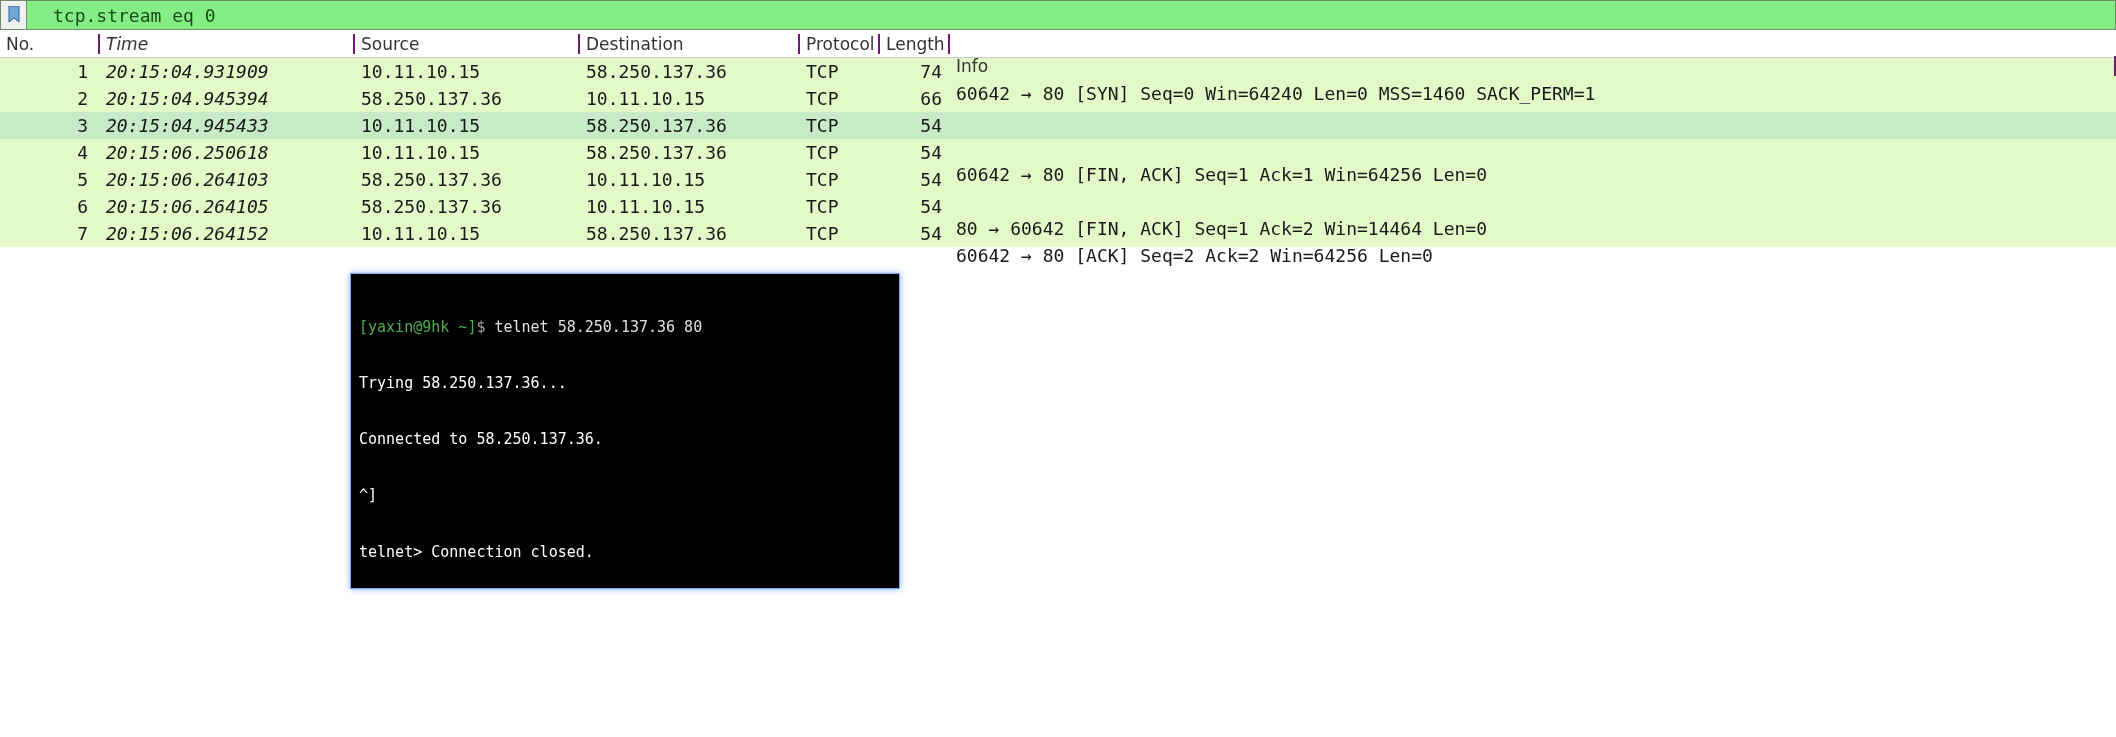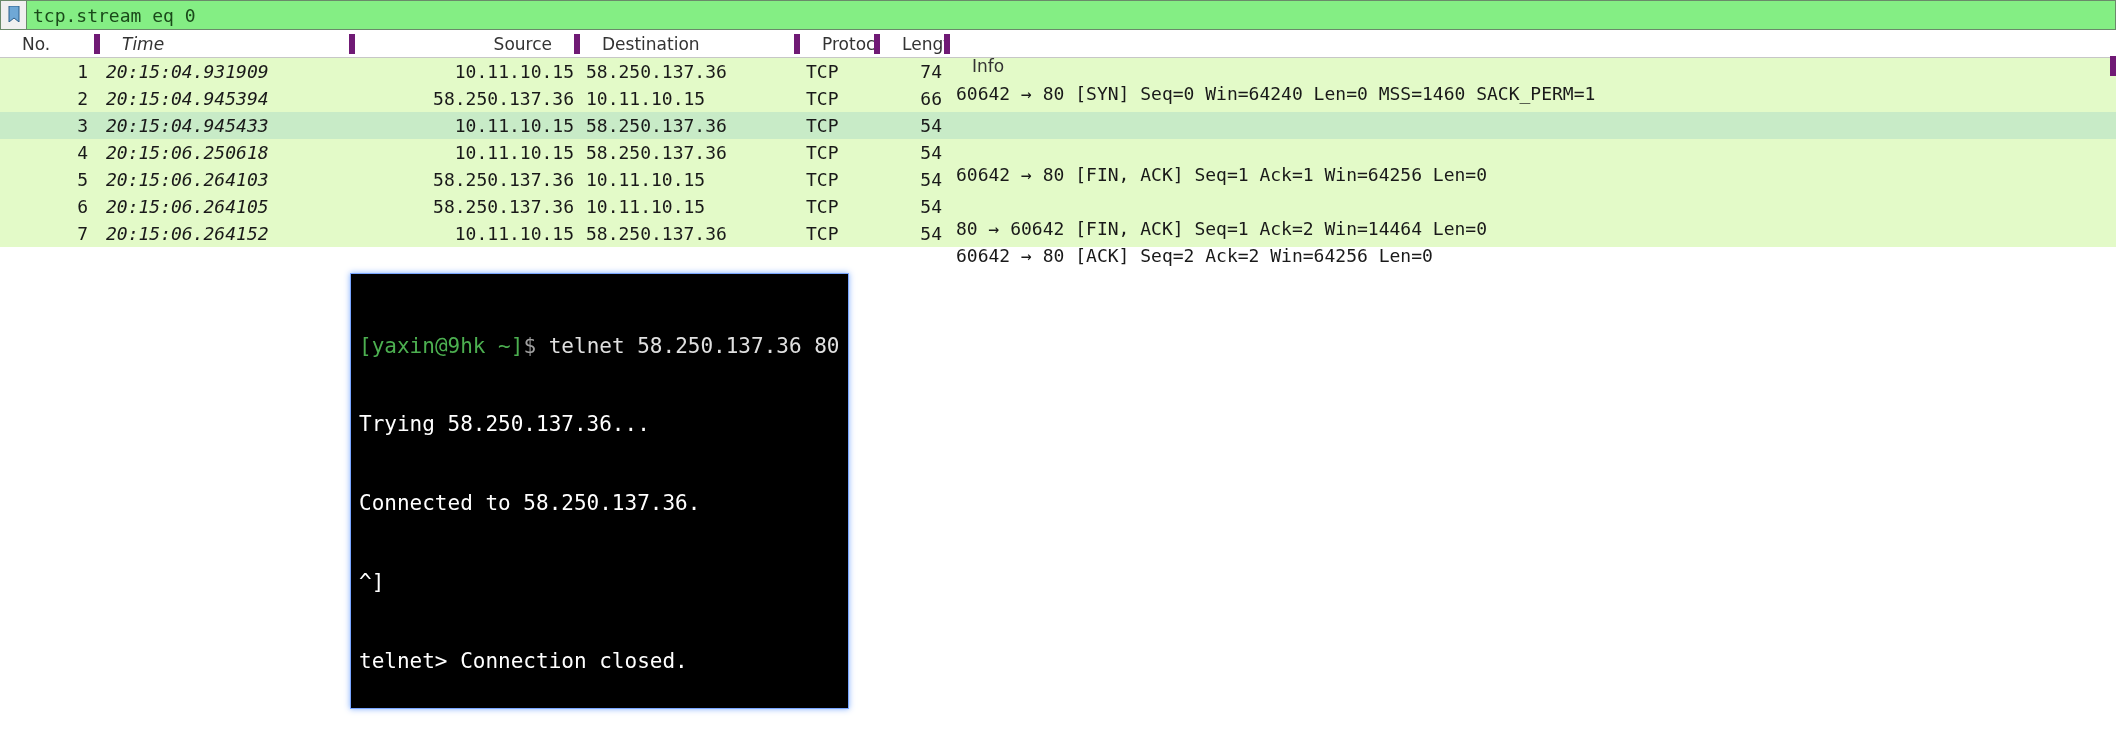--- a/index.html
+++ b/index.html
@@ -3,63 +3,64 @@
 <meta charset="utf-8">
 <style>
   * { box-sizing: border-box; margin: 0; padding: 0; }
   html, body { width: 2116px; height: 737px; background: #ffffff; font-family: "DejaVu Sans Mono","Consolas","Menlo",monospace; font-size: 18px; overflow: hidden; }
 
   
   .filter-bar {
     display: flex; align-items: stretch; height: 30px;
     background: #84ee84;
     border: 1px solid #6a8a6a;
+    gap: 20px;
   }
   .bookmark-btn {
     width: 26px; display: flex; align-items: center; justify-content: center;
     background: #f0f0f0; border-right: 1px solid #6a8a6a;
   }
   .bookmark-btn svg { width: 14px; height: 16px; }
   .filter-input {
     flex: 1; border: none; outline: none; background: transparent;
     padding: 0 6px; font-family: inherit; font-size: 18px; color: #1a4a1a;
   }
 
   
   .hdr {
     display: flex; height: 28px; align-items: center;
     background: #ffffff; border-bottom: 1px solid #c7c7c7;
     font-family: "DejaVu Sans","Segoe UI",sans-serif; font-size: 17px; color: #333;
   }
-  .hdr > div { border-right: 6px solid #701a75; padding: 0 22px; white-space: nowrap; overflow: hidden; }
+  .hdr > div { border-right: 2px solid #701a75; padding: 0 6px; white-space: nowrap; overflow: hidden; }
   .col-no     { width: 100px; text-align: left; }
   .col-time   { width: 255px; font-style: italic; }
-  .col-src    { width: 225px; text-align: right; }
+  .col-src    { width: 225px; }
   .col-dst    { width: 220px; }
   .col-proto  { width: 80px; }
   .col-len    { width: 70px; text-align: right; }
   .col-info   { flex: 1; margin-top: 44px; }
 
   
   .row {
     display: flex; height: 27px; align-items: center;
     font-size: 18px; color: #191919; white-space: nowrap;
     background: #e3fac8;
   }
   .row.selected { background: #c8ebc7; }
   .row > div { padding: 0 6px; overflow: hidden; }
   .row .col-no   { text-align: right; padding-right: 12px; }
   .row .col-len  { padding-right: 8px; }
   .row .col-info { flex: 1; overflow: hidden; }
 
   
   .terminal {
     position: absolute; left: 350px; top: 273px;
-    width: 499px; background: #000000; color: #ffffff;
-    padding: 6px 8px 8px 8px; font-size: 21px; line-height: 1.25;
+    width: 550px; background: #000000; color: #ffffff;
+    padding: 6px 8px 8px 8px; font-size: 15px; line-height: 1.25;
     box-shadow: 0 0 6px rgba(120,170,255,0.9);
     border: 1px solid #7aa6ff;
     white-space: pre;
   }
   .t-user { color: #4caf50; }
   .t-host { color: #4caf50; }
   .t-punc { color: #4caf50; }
   .t-path { color: #4caf50; }
   .t-dollar { color: #a0a0a0; }
   .t-cmd  { color: #e0e0e0; }

